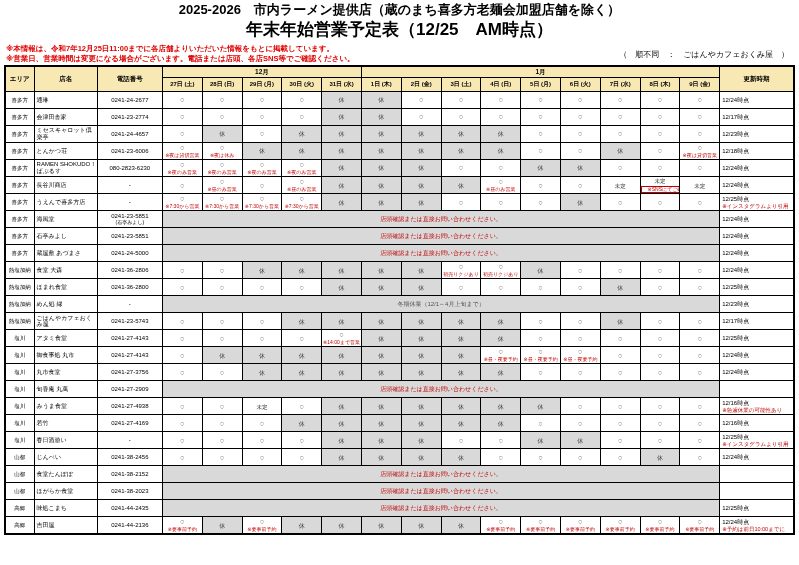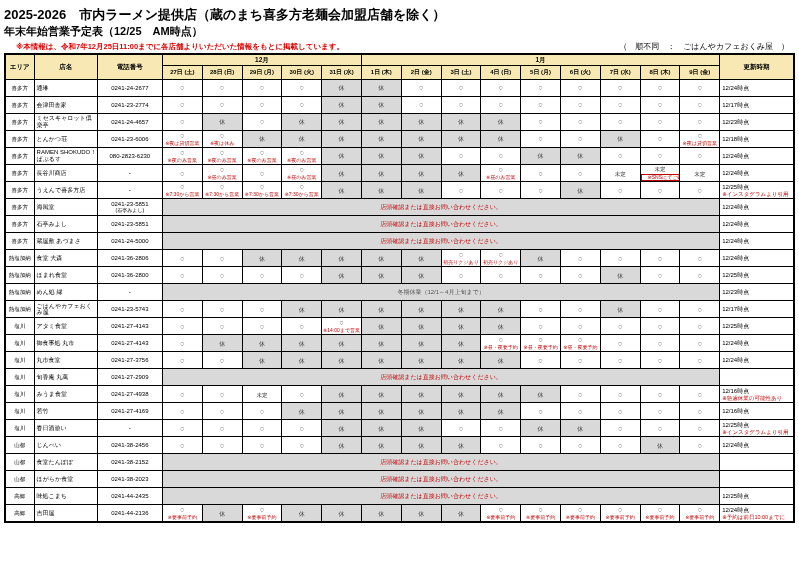--- a/index.html
+++ b/index.html
@@ -1,20 +1,20 @@
 <!DOCTYPE html>
 <html><head>
 <meta charset="utf-8">
 <style>
   html,body { margin:0; padding:0; background:#ffffff; }
   body { width:799px; height:565px; font-family:"Liberation Sans","DejaVu Sans",sans-serif; color:#000; }
   .page { padding:2px 4px 0 4px; }
-  .title { text-align:left; font-weight:bold; font-size:13px; line-height:1.3; margin-top:5px; }
-  .title .t2 { font-size:11px; }
-  .subrow { display:flex; justify-content:space-between; align-items:center; margin:3px 2px 1px 12px; }
+  .title { text-align:center; font-weight:bold; font-size:13px; line-height:1.3; }
+  .title .t2 { font-size:17px; }
+  .subrow { display:flex; justify-content:space-between; align-items:center; margin:3px 2px 1px 2px; }
   .notes { color:#e00000; font-size:7.5px; font-weight:bold; line-height:1.35; }
   .credit { font-size:8px; color:#000; padding-right:4px; white-space:nowrap; }
   table { border-collapse:collapse; table-layout:fixed; width:791px; }
   th, td { border:1px solid #000; padding:0; text-align:center; vertical-align:middle; overflow:hidden; }
   table { border:2px solid #000; }
   th { background:#f7e8b4; font-weight:bold; }
   .mth { font-size:6.5px; height:10px; }
   .hcol { font-size:6.5px; }
   .dth { font-size:6px; height:13px; white-space:nowrap; }
   td.area  { font-size:5.5px; line-height:1.1; }
@@ -37,20 +37,21 @@
 
 <div class="page">
   <div class="title">
     <div>2025-2026　市内ラーメン提供店（蔵のまち喜多方老麺会加盟店舗を除く）</div>
     <div class="t2">年末年始営業予定表（12/25　AM時点）</div>
   </div>
 
   <div class="subrow">
     <div class="notes">
       <div>※本情報は、令和7年12月25日11:00までに各店舗よりいただいた情報をもとに掲載しています。</div>
+      <div>※営業日、営業時間は変更になる場合がございます。電話または店頭、各店SNS等でご確認ください。</div>
     </div>
     <div class="credit">（　順不同　：　ごはんやカフェおくみ屋　）</div>
   </div>
 
   <table>
     <colgroup>
       <col style="width:29px">
         <col style="width:63px">
         <col style="width:65px">
       <col span="14" style="width:39.7px">

